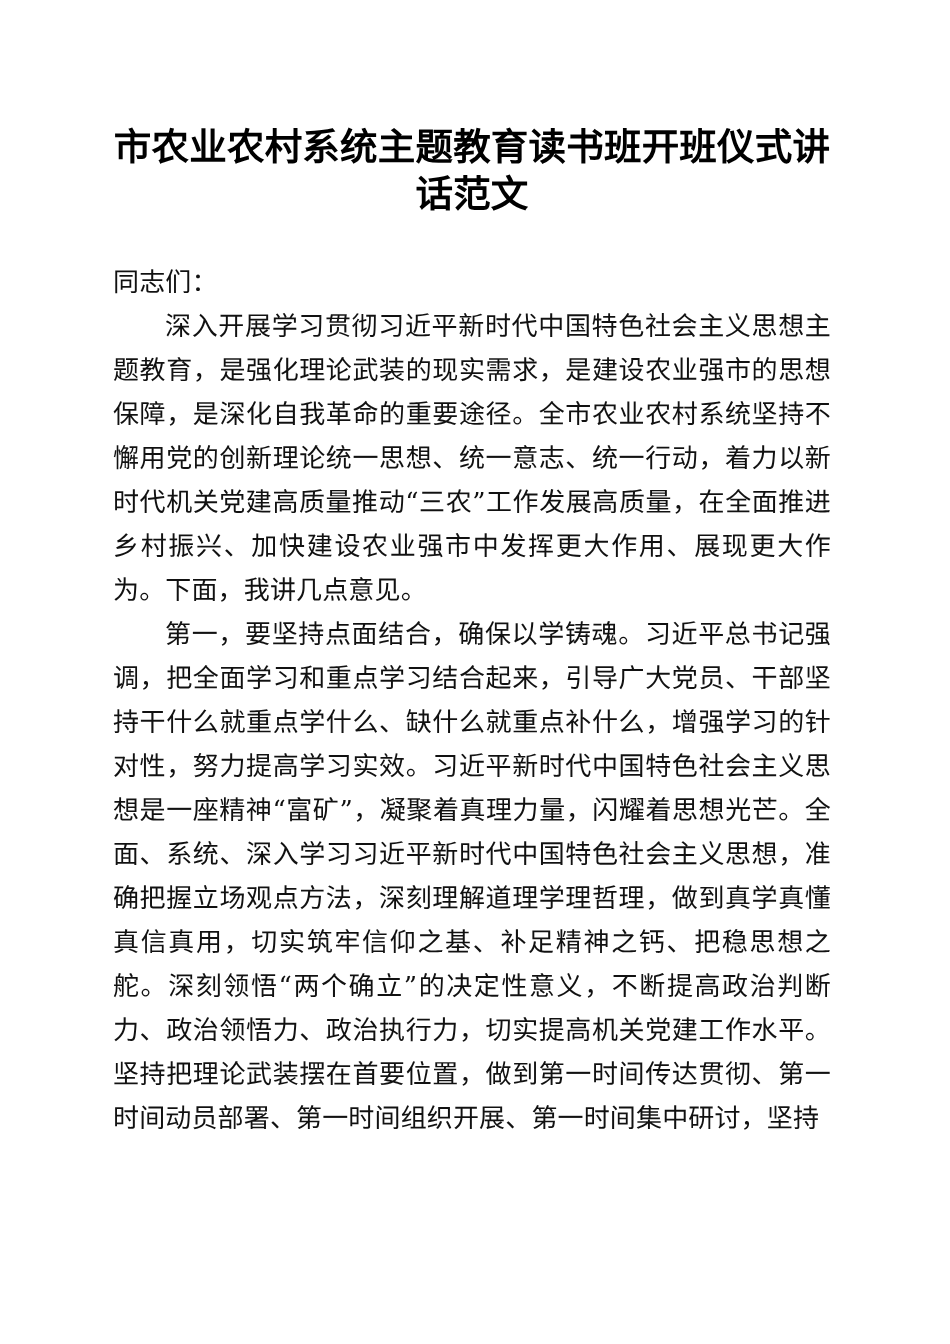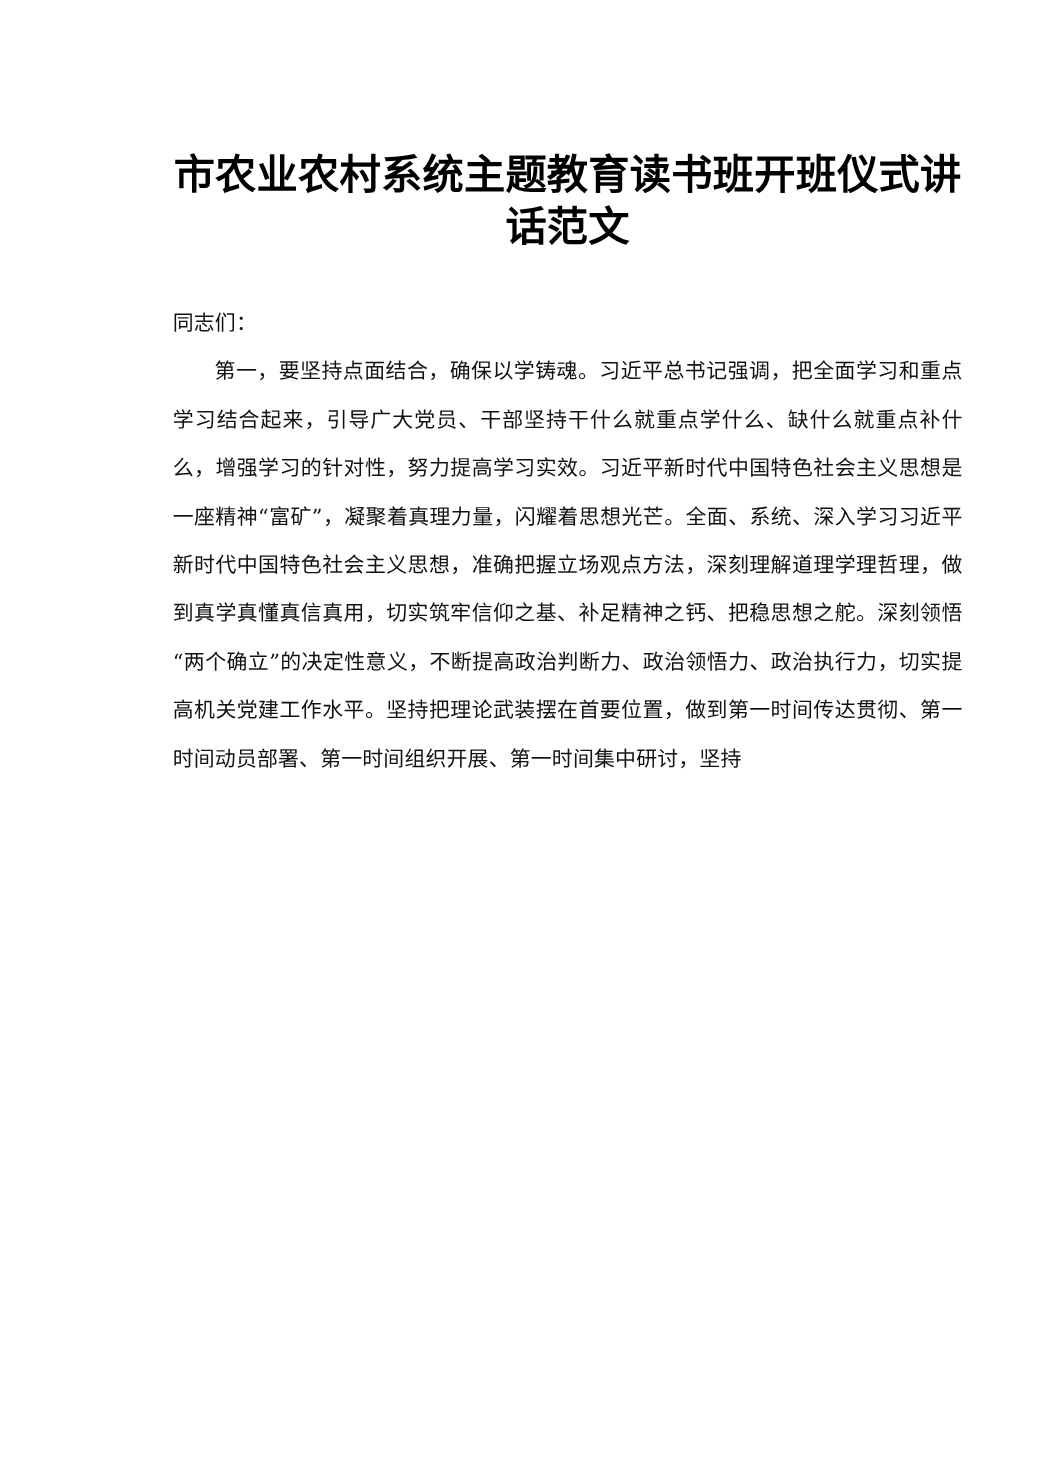--- a/index.html
+++ b/index.html
@@ -15,44 +15,43 @@
     height: 1344px;
     margin: 0 auto;
     background: #ffffff;
     overflow: hidden;
     box-sizing: border-box;
   }
 
   .doc-body {
     position: absolute;
     left: 113px;
-    top: 12px;
+    top: 0;
     width: 718px;
-    margin-left: 44px;
   }
 
   
   .doc-title {
     margin: 0;
     padding-top: 124px;
     font-family: "DejaVu Serif", "Liberation Serif", serif;
     font-weight: 700;
     font-size: 37.5px;
     line-height: 47px;
     text-align: center;
     color: #000000;
     letter-spacing: 0.2px;
     word-break: break-all;
   }
 
   
   .doc-para {
     margin: 0;
     font-family: "DejaVu Serif", "Liberation Serif", serif;
-    font-size: 19px;
+    font-size: 26px;
     line-height: 44px;
     color: #111111;
     text-align: justify;
     text-justify: inter-ideograph;
     word-break: break-all;
     letter-spacing: 0.15px;
   }
 
   .salutation {
     padding-top: 42px;
@@ -75,20 +74,23 @@
 <body>
 
 <div class="page">
 
   <div class="doc-body">
 
     <h1 class="doc-title">市农业农村系统主题教育读书班开班仪式讲话范文</h1>
 
     <p class="doc-para salutation">同志们：</p>
 
+    <p class="doc-para indent">
+      <span class="lead"></span><span>深入开展学习贯彻习近平新时代中国特色社会主义思想主题教育，是强化理论武装的现实需求，是建设农业强市的思想保障，是深化自我革命的重要途径。全市农业农村系统坚持不懈用党的创新理论统一思想、统一意志、统一行动，着力以新时代机关党建高质量推动“三农”工作发展高质量，在全面推进乡村振兴、加快建设农业强市中发挥更大作用、展现更大作为。下面，我讲几点意见。</span>
+    </p>
 
     <p class="doc-para indent clipped">
       <span class="lead">第一，要坚持点面结合，确保以学铸魂。</span><span>习近平总书记强调，把全面学习和重点学习结合起来，引导广大党员、干部坚持干什么就重点学什么、缺什么就重点补什么，增强学习的针对性，努力提高学习实效。习近平新时代中国特色社会主义思想是一座精神“富矿”，凝聚着真理力量，闪耀着思想光芒。全面、系统、深入学习习近平新时代中国特色社会主义思想，准确把握立场观点方法，深刻理解道理学理哲理，做到真学真懂真信真用，切实筑牢信仰之基、补足精神之钙、把稳思想之舵。深刻领悟“两个确立”的决定性意义，不断提高政治判断力、政治领悟力、政治执行力，切实提高机关党建工作水平。坚持把理论武装摆在首要位置，做到第一时间传达贯彻、第一时间动员部署、第一时间组织开展、第一时间集中研讨，坚持</span>
     </p>
 
   </div>
 
 </div>
 
 </body></html>

